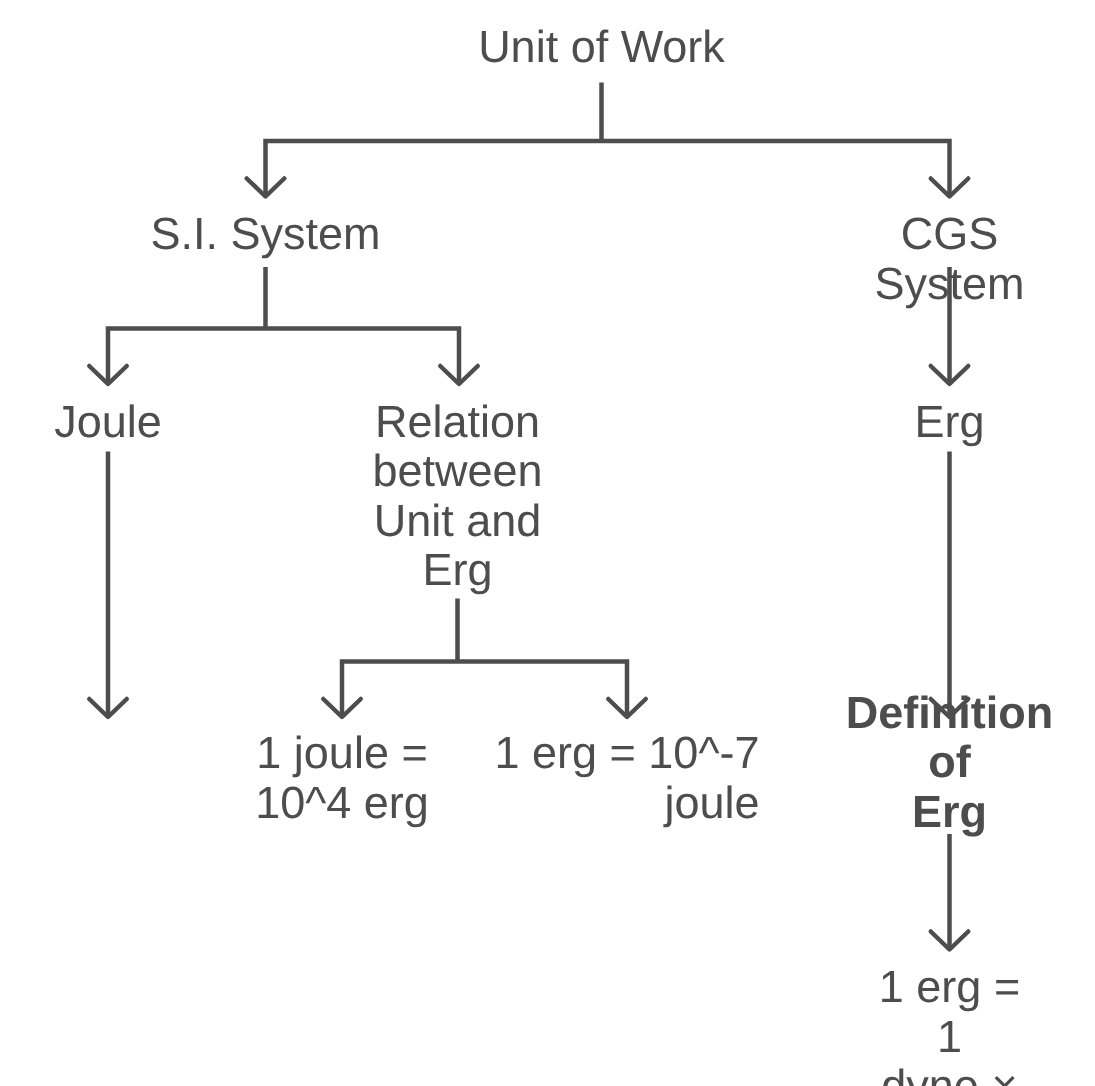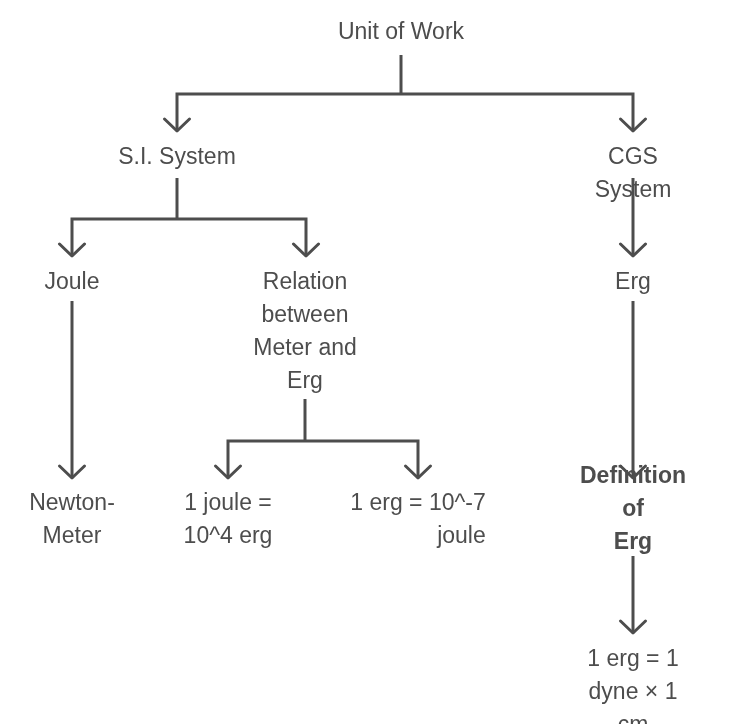--- a/index.html
+++ b/index.html
@@ -22,21 +22,21 @@
   .connector-layer {
     position: absolute;
     left: 0; top: 0;
     width: 730px; height: 724px;
     color: var(--line);
   }
   .node {
     position: absolute;
     transform: translateX(-50%);
     text-align: center;
-    font-size: 23px;
+    font-size: 30px;
     line-height: 33px;
     color: var(--text);
     white-space: pre-line;
   }
   .edge {
     stroke: currentColor;
     stroke-width: 3;
     fill: none;
   }
   .arrowhead {
@@ -86,27 +86,25 @@
   <div class="node" style="left:401px; top:15px;">Unit of Work</div>
 
   <div class="node" style="left:177px; top:140px;">S.I. System</div>
 
   <div class="node" style="left:633px; top:140px;">CGS System</div>
 
   <div class="node" style="left:72px; top:265px;">Joule</div>
 
   <div class="node" style="left:305px; top:265px;">Relation
 between
-Meter and
+Unit and
 Erg</div>
 
   <div class="node" style="left:633px; top:265px;">Erg</div>
 
-  <div class="node" style="left:72px; top:486px;">Newton-
-Meter</div>
 
   <div class="node" style="left:228px; top:486px;">1 joule =
 10^4 erg</div>
 
   <div class="node" style="left:418px; top:486px;text-align:right;">1 erg = 10^-7
 joule</div>
 
   <div class="node" style="left:633px; top:459px;font-weight:bold;">Definition of
 Erg</div>
 

